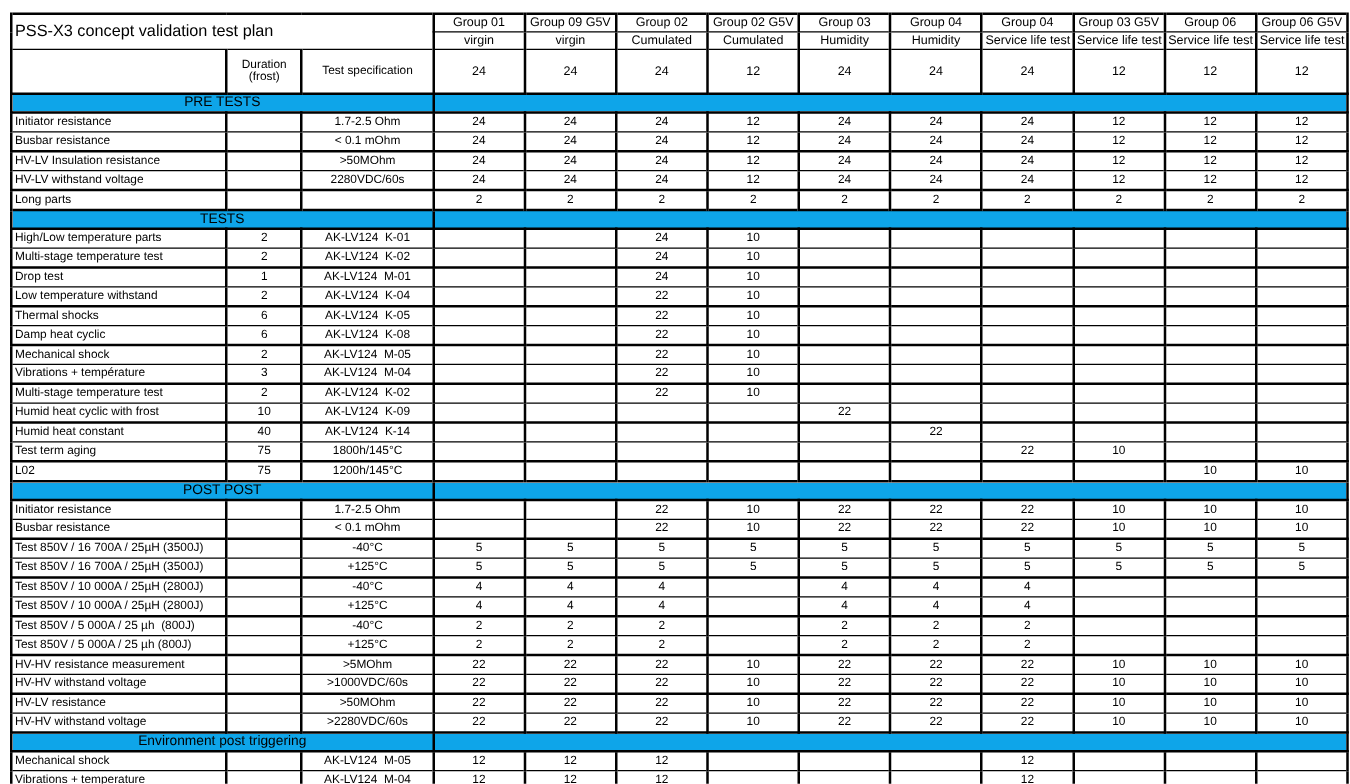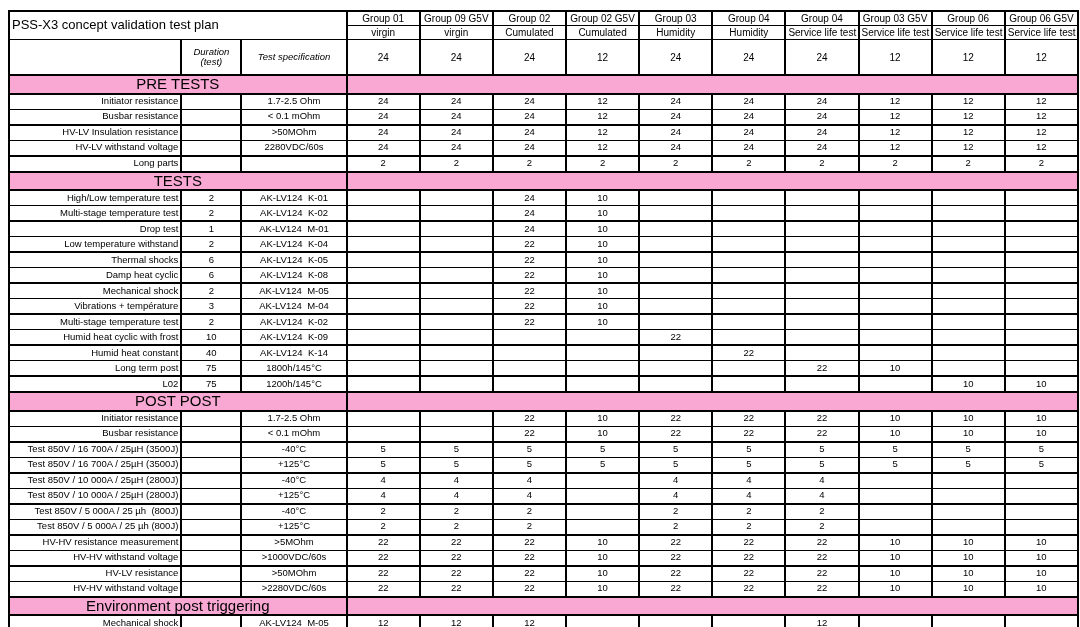--- a/index.html
+++ b/index.html
@@ -6,24 +6,24 @@
   body{width:1080px;height:627px;font-family:"Liberation Sans",sans-serif;color:#000;overflow:hidden;}
   table{border-collapse:collapse;table-layout:fixed;width:1071px;margin:10px 0 0 8px;border:2px solid #000;}
   td{border:1px solid #000;border-left-width:2px;border-right-width:2px;padding:0 2px;
      font-size:9.5px;line-height:1.1;height:14px;overflow:hidden;white-space:nowrap;
      text-align:center;vertical-align:middle;}
   .title-cell{font-size:13px;text-align:left;}
   .group-name,.group-type{font-size:10px;height:13px;}
   .count-cell{font-size:10px;}
   thead tr.count-row td{height:34px;border-bottom-width:2px;}
   .hdr-blank{border-bottom-width:2px;}
-  .duration-hdr,.spec-hdr{font-size:9.5px;font-style:italic;}
-  tr.section-row td{background:#f9a8d4;border-top-width:2px;border-bottom-width:2px;height:13px;font-size:15px;}
+  .duration-hdr,.spec-hdr{font-size:9.5px;}
+  tr.section-row td{background:#0ea5e9;border-top-width:2px;border-bottom-width:2px;height:13px;font-size:11px;}
   tr.grp-end td{border-bottom-width:2px;}
-  td.c-name{text-align:right;white-space:pre;}
+  td.c-name{text-align:left;white-space:pre;}
   td.c-spec{white-space:pre;margin-top:39px;}
 </style>
 </head>
 <body>
 
 <table>
   <colgroup>
     <col style="width:172px">
       <col style="width:60px">
       <col style="width:105px">
@@ -63,21 +63,21 @@
         <td class="group-type">Humidity</td>
         <td class="group-type">Service life test</td>
         <td class="group-type">Service life test</td>
         <td class="group-type">Service life test</td>
         <td class="group-type">Service life test</td>
       </tr>
     <tr class="count-row">
       <td class="hdr-blank"></td>
       <td class="duration-hdr">
         <div>Duration</div>
-        <div>(test)</div>
+        <div>(frost)</div>
       </td>
       <td class="spec-hdr">Test specification</td>
 
     <td class="count-cell">24</td>
         <td class="count-cell">24</td>
         <td class="count-cell">24</td>
         <td class="count-cell">12</td>
         <td class="count-cell">24</td>
         <td class="count-cell">24</td>
         <td class="count-cell">24</td>
@@ -165,21 +165,21 @@
         <td class="c-val">2</td>
         <td class="c-val">2</td>
         <td class="c-val">2</td>
         <td class="c-val">2</td>
       </tr>
       <tr class="section-row">
         <td colspan="3">TESTS</td>
         <td colspan="10"></td>
       </tr>
       <tr class="data-row">
-        <td class="c-name">High/Low temperature test</td>
+        <td class="c-name">High/Low temperature parts</td>
         <td class="c-dur">2</td>
         <td class="c-spec">AK-LV124  K-01</td>
         <td class="c-val"></td>
         <td class="c-val"></td>
         <td class="c-val">24</td>
         <td class="c-val">10</td>
         <td class="c-val"></td>
         <td class="c-val"></td>
         <td class="c-val"></td>
         <td class="c-val"></td>
@@ -330,21 +330,21 @@
         <td class="c-val"></td>
         <td class="c-val"></td>
         <td class="c-val"></td>
         <td class="c-val">22</td>
         <td class="c-val"></td>
         <td class="c-val"></td>
         <td class="c-val"></td>
         <td class="c-val"></td>
       </tr>
       <tr class="data-row grp-end">
-        <td class="c-name">Long term post</td>
+        <td class="c-name">Test term aging</td>
         <td class="c-dur">75</td>
         <td class="c-spec">1800h/145°C</td>
         <td class="c-val"></td>
         <td class="c-val"></td>
         <td class="c-val"></td>
         <td class="c-val"></td>
         <td class="c-val"></td>
         <td class="c-val"></td>
         <td class="c-val">22</td>
         <td class="c-val">10</td>

